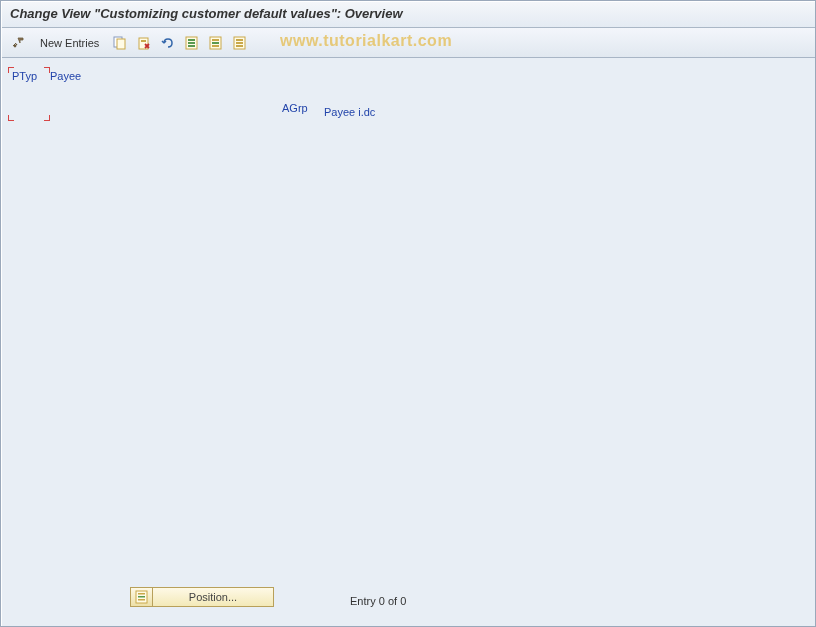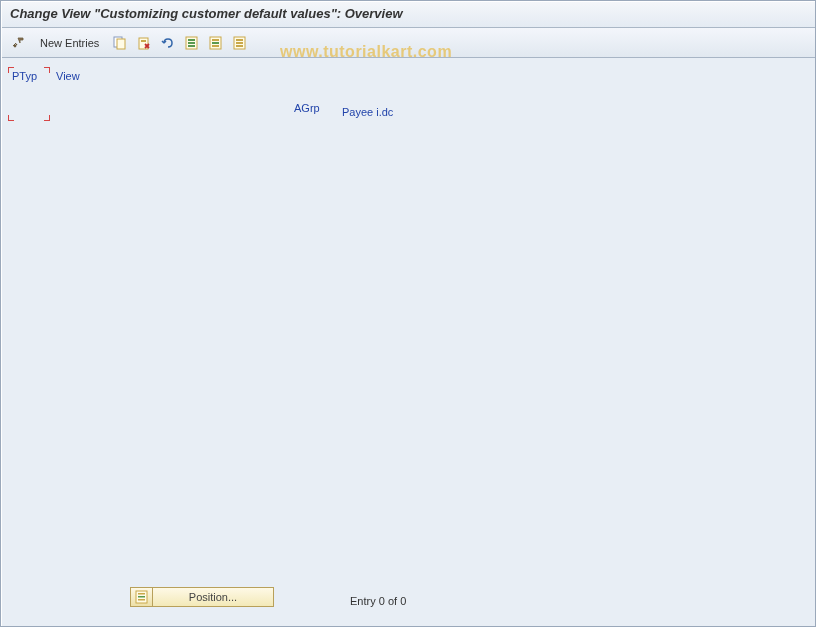--- a/index.html
+++ b/index.html
@@ -51,30 +51,29 @@
       cursor: pointer;
     }
     .watermark {
       position: absolute;
       left: 280px;
       top: 4px;
       font-size: 16px;
       font-weight: bold;
       color: #e6c97a;
       letter-spacing: 0.5px;
-      margin-top: 11px;
     }
     .content-area {
       padding: 8px 12px;
       position: relative;
       height: calc(100% - 58px);
     }
     .column-headers {
       display: flex;
-      gap: 8px;
+      gap: 2px;
       font-size: 11px;
       color: #2244aa;
       margin-top: 4px;
     }
     .col-ptyp {
       width: 36px;
       position: relative;
     }
     .col-text {
       width: 230px;
@@ -212,21 +211,21 @@
 </div>
 
 <div class="content-area">
   <div class="column-headers">
     <div class="col-ptyp">
       <span class="bracket-tl"></span><span class="bracket-tr"></span>
       <span class="bracket-bl"></span><span class="bracket-br"></span>
       <span>PTyp</span>
     </div>
     <div class="col-text">
-      <span>View</span>
+      <span>Payee</span>
     </div>
     <div class="col-agrp">
       <span>AGrp</span>
     </div>
     <div class="col-payee">
       <span>Payee i.dc</span>
     </div>
   </div>
 
   <div class="bottom-bar">

